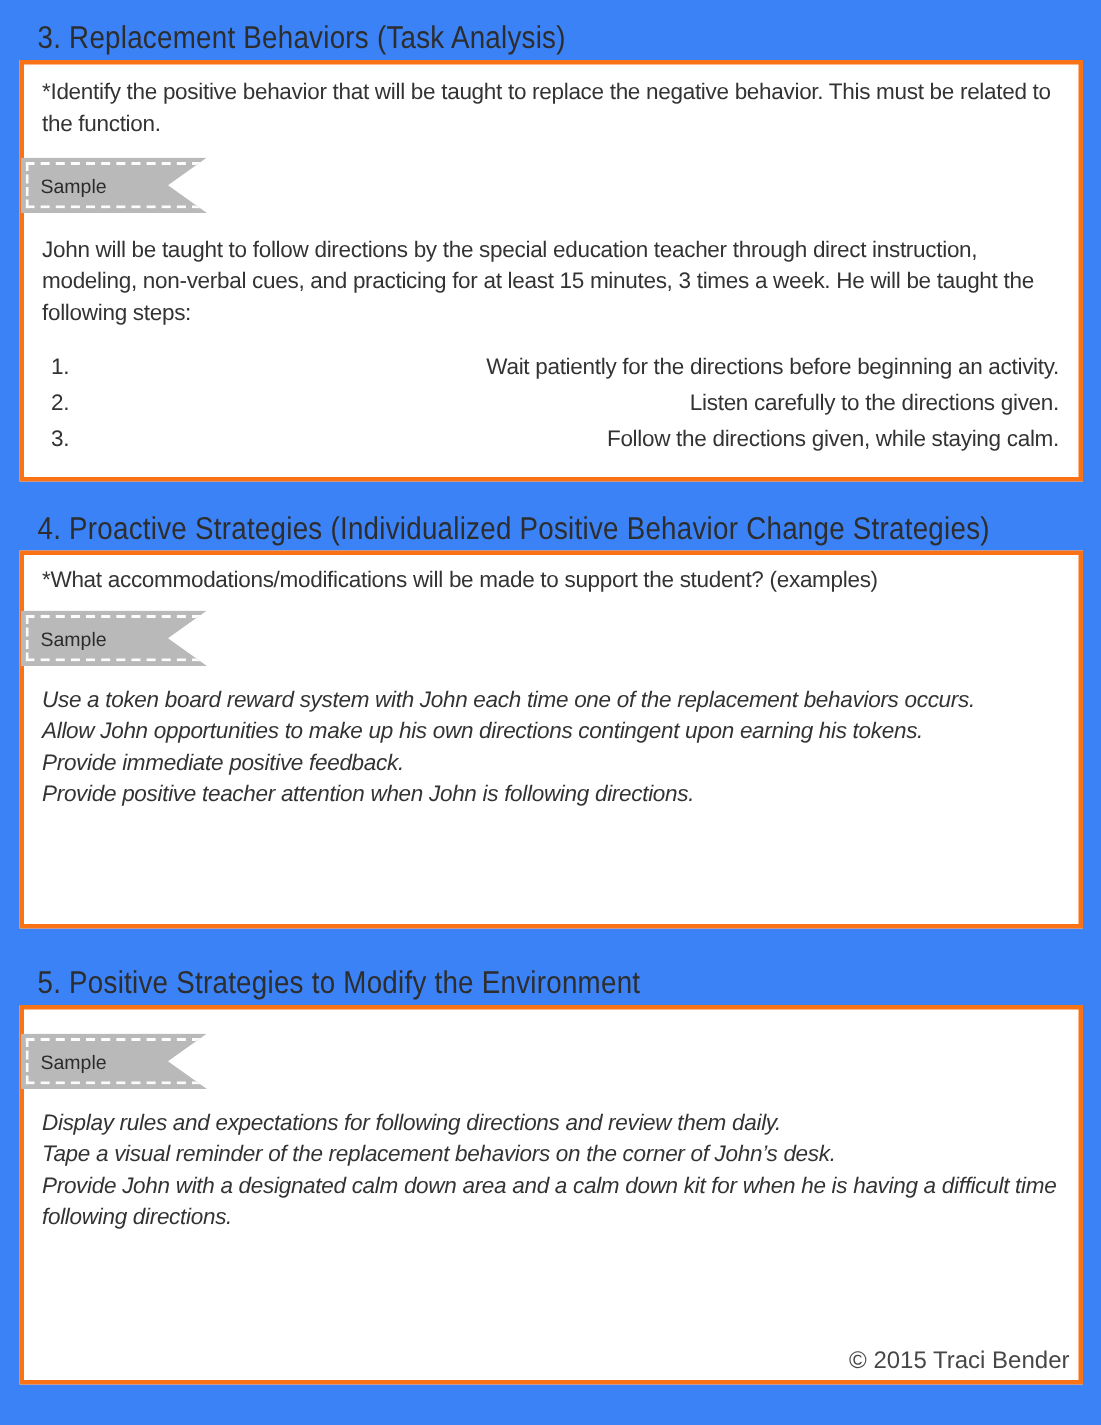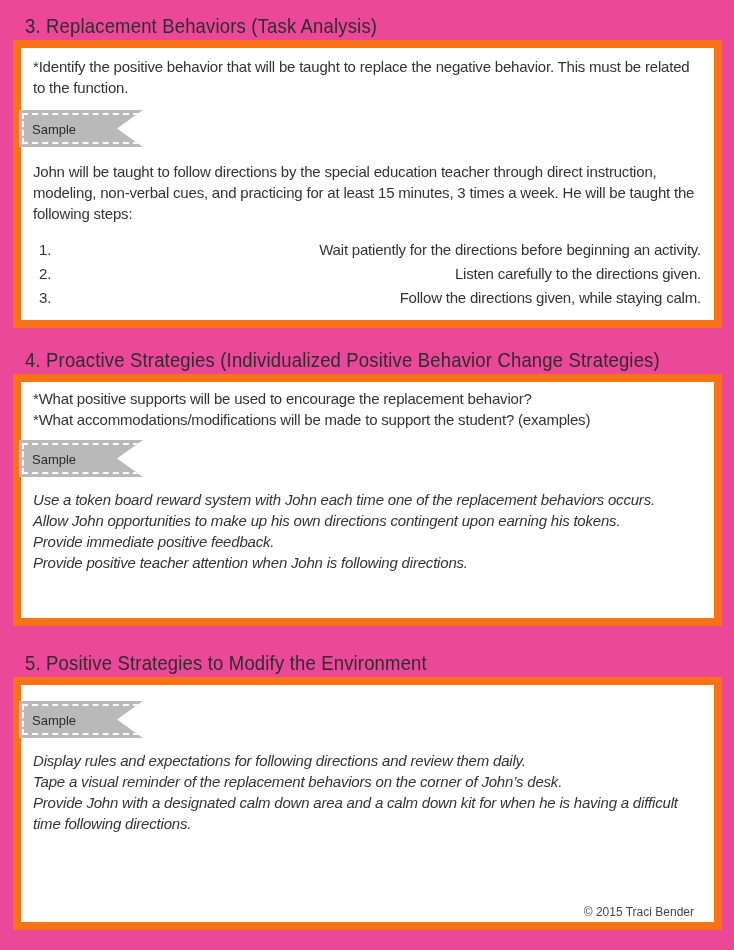--- a/index.html
+++ b/index.html
@@ -1,42 +1,42 @@
 <!DOCTYPE html>
 <html><head>
 <meta charset="utf-8">
 <style>
   html, body { margin: 0; padding: 0; background: #ffffff; }
   .page {
     position: relative;
     width: 734px;
     height: 950px;
     box-sizing: border-box;
-    background: #ec4899;
+    background: #3b82f6;
     padding: 14px 12px 0 13px;
     font-family: "Liberation Sans", sans-serif;
     color: #333333;
     overflow: hidden;
   }
   .section-title {
     font-size: 21px;
     font-weight: 400;
     color: #2d2d2d;
     margin: 0 0 2px 12px;
     white-space: nowrap;
     transform: scaleX(0.88);
     transform-origin: 0 50%;
     letter-spacing: 0.2px;
   }
   .sec2 .section-title { margin-top: 20px; }
   .sec3 .section-title { margin-top: 25px; }
   .box {
     box-sizing: border-box;
     width: 709px;
-    border: 8px solid #f97316;
+    border: 3px solid #f97316;
     background: #ffffff;
     padding: 8px 13px 10px 12px;
   }
   .box1 { min-height: 281px; }
   .box2 { min-height: 252px; padding-top: 6px; }
   .box3 { min-height: 253px; padding-top: 6px; position: relative; }
   .prompt, .body-text, .line {
     font-size: 15px;
     line-height: 21px;
     letter-spacing: -0.2px;
@@ -68,22 +68,22 @@
   }
   .body-text { margin-top: 14px; }
   .box2 .body-text, .box3 .body-text { margin-top: 12px; }
   .steps { margin-top: 14px; }
   .step-row { display: flex; line-height: 24px; font-size: 15px; letter-spacing: -0.2px; }
   .step-num { width: 48px; padding-left: 6px; box-sizing: border-box; }
   .step-text { flex: 1; text-align: right; }
   .line { min-height: 21px; font-style: italic; }
   .footer-copyright {
     position: absolute;
-    right: 20px; bottom: 3px;
-    font-size: 12px;
+    right: 6px; bottom: 3px;
+    font-size: 16px;
     color: #474747;
     letter-spacing: 0;
   }
 </style>
 </head>
 <body>
 
 <div class="page">
 
   <section class="sec1">
@@ -108,21 +108,20 @@
           <span class="step-num">3.</span>
           <span class="step-text">Follow the directions given, while staying calm.</span>
         </div>
       </div>
     </div>
   </section>
 
   <section class="sec2">
     <h2 class="section-title">4. Proactive Strategies (Individualized Positive Behavior Change Strategies)</h2>
     <div class="box box2">
-      <div class="prompt">*What positive supports will be used to encourage the replacement behavior?</div>
       <div class="prompt">*What accommodations/modifications will be made to support the student? (examples)</div>
       <div class="ribbon">
         <div class="ribbon-stitch"></div>
         <span class="ribbon-label">Sample</span>
       </div>
       <div class="body-text">
         <div class="line">Use a token board reward system with John each time one of the replacement behaviors occurs.</div>
         <div class="line">Allow John opportunities to make up his own directions contingent upon earning his tokens.</div>
         <div class="line">Provide immediate positive feedback.</div>
         <div class="line">Provide positive teacher attention when John is following directions.</div>

